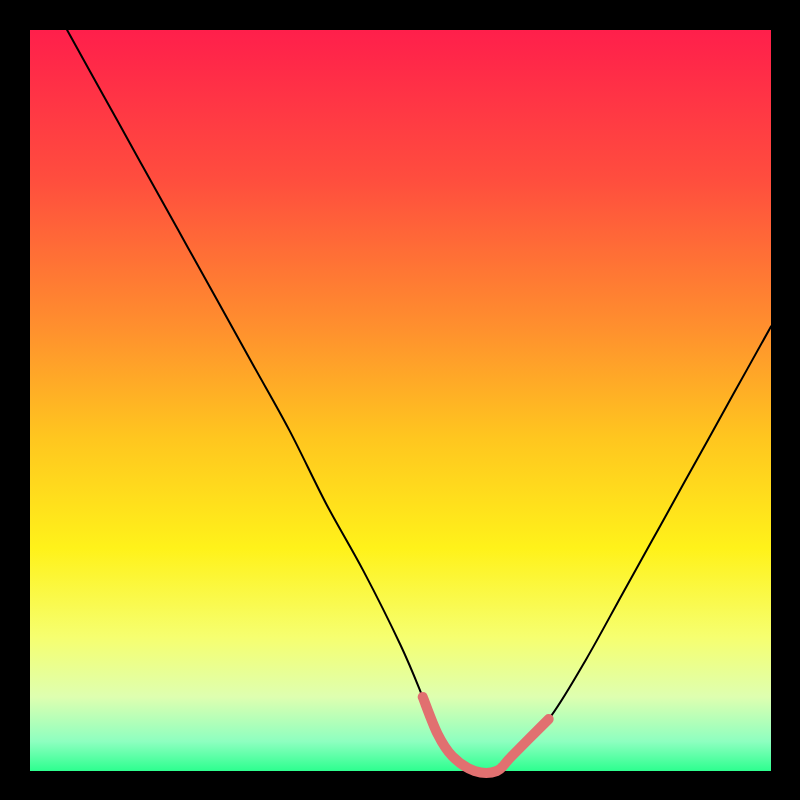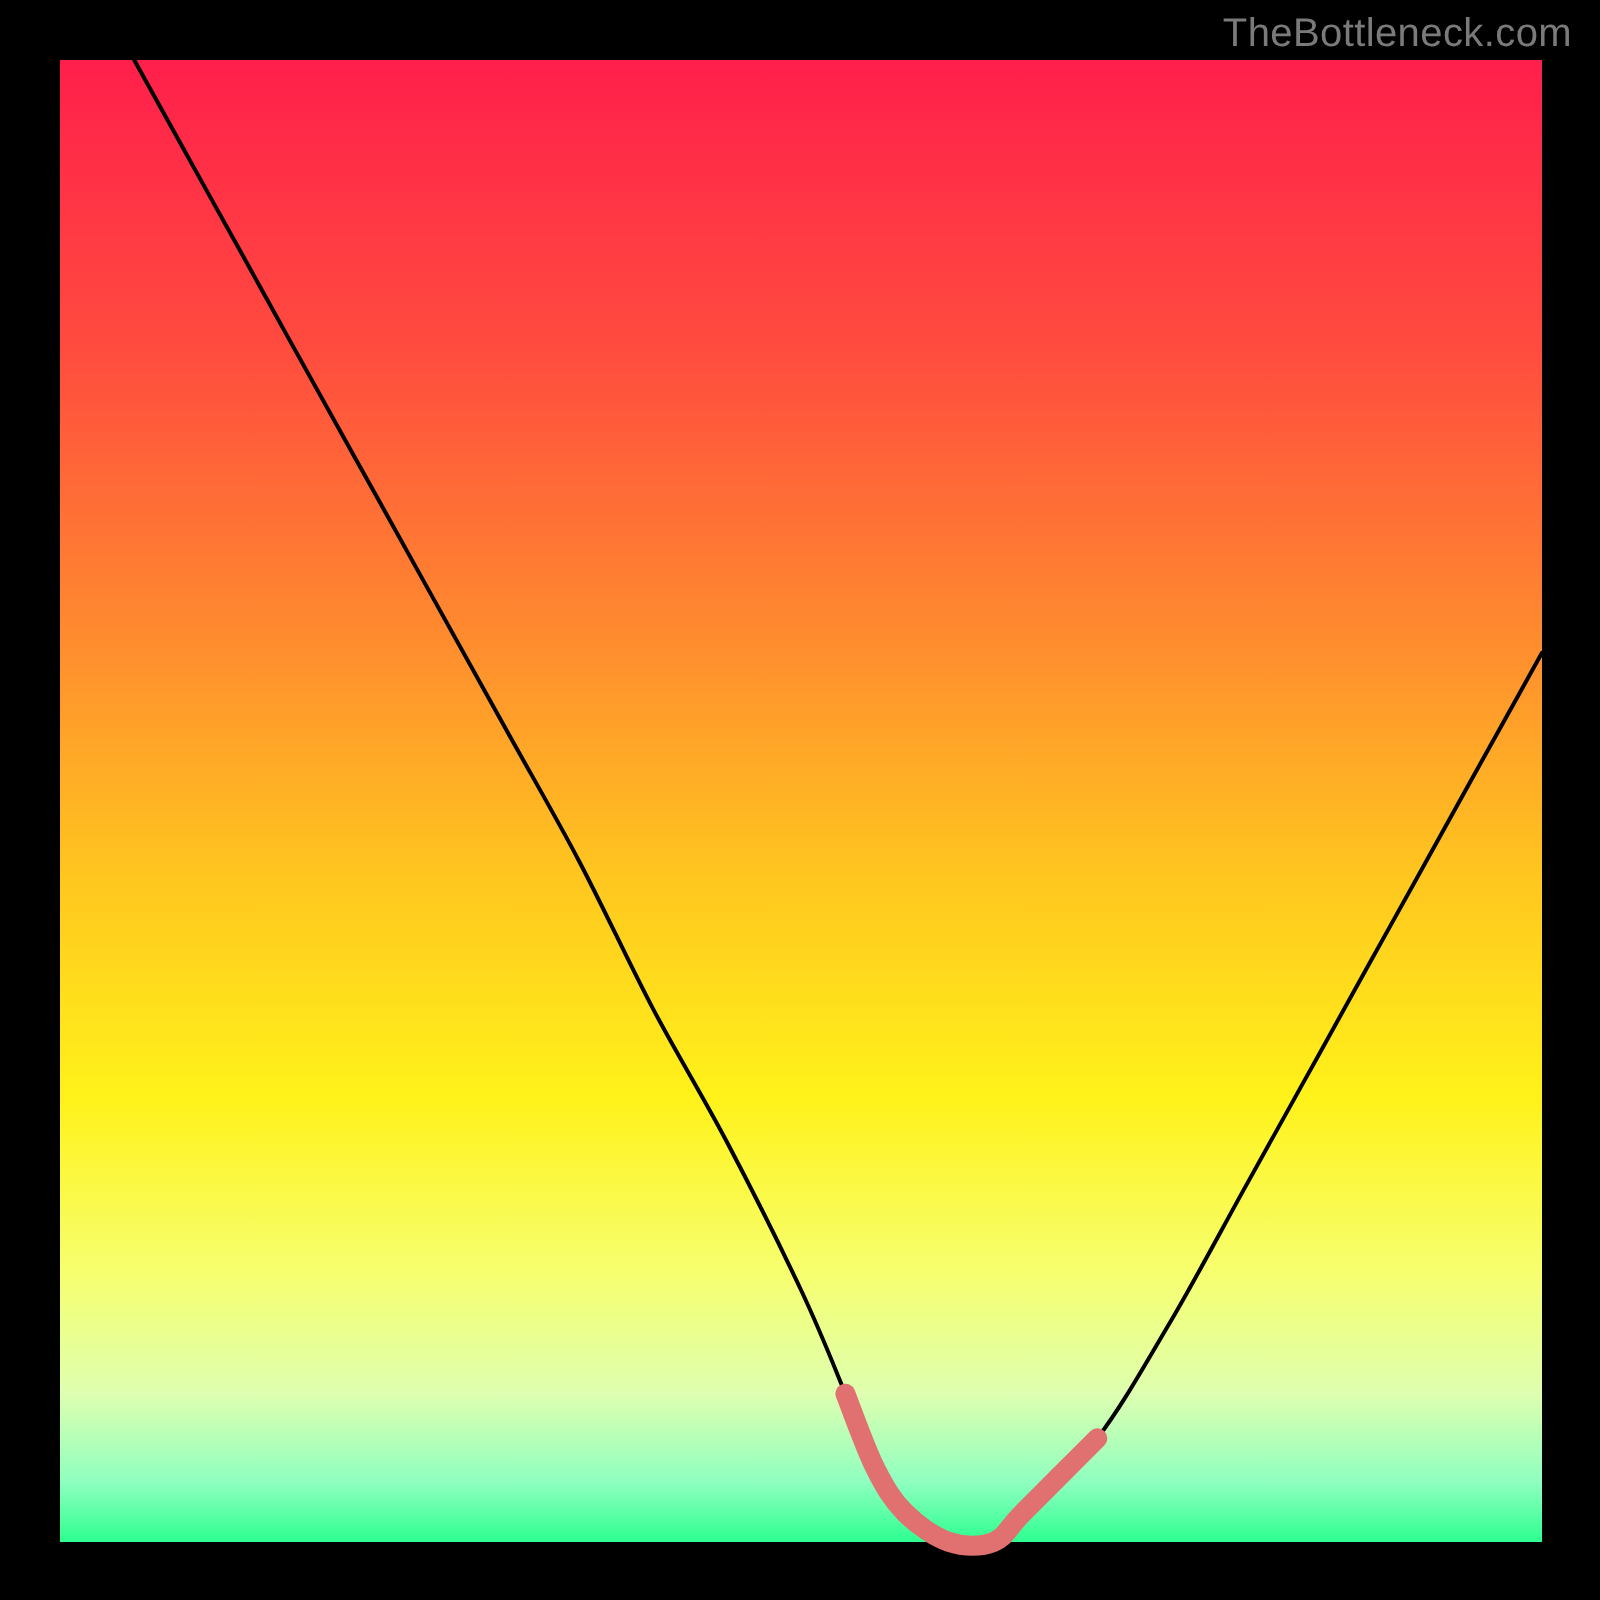--- a/index.html
+++ b/index.html
@@ -41,21 +41,20 @@
     width: 741px;
     height: 741px;
     overflow: visible;
   }
 </style>
 </head>
 <body>
 
 <div class="chart-wrap">
 
-  <div class="watermark">TheBottleneck.com</div>
 
   <div class="plot-area" style="background: linear-gradient(rgb(255, 31, 75) 0%, rgb(255, 77, 62) 20%, rgb(255, 143, 46) 40%, rgb(255, 198, 31) 55%, rgb(255, 242, 26) 70%, rgb(246, 255, 112) 82%, rgb(222, 255, 176) 90%, rgb(142, 255, 192) 96%, rgb(45, 255, 143) 100%);">
 
     <svg class="curve-layer" viewBox="0 0 741 741" preserveAspectRatio="none">
       <path fill="none" stroke="#000000" stroke-width="2" stroke-linecap="round" stroke-linejoin="round" d="M 37.1 0.0 C 43.2 11.1, 61.8 44.5, 74.1 66.7 C 86.5 88.9, 98.8 111.1, 111.1 133.4 C 123.5 155.6, 135.9 177.8, 148.2 200.1 C 160.6 222.3, 172.9 244.5, 185.3 266.8 C 197.6 289.0, 209.9 311.2, 222.3 333.4 C 234.6 355.7, 247.0 376.7, 259.3 400.1 C 271.7 423.6, 284.1 450.8, 296.4 474.2 C 308.8 497.7, 321.1 517.5, 333.4 540.9 C 345.8 564.4, 360.6 594.0, 370.5 615.0 C 380.4 636.0, 386.6 652.1, 392.7 666.9 C 398.9 681.7, 402.6 694.1, 407.6 704.0 C 412.5 713.8, 416.2 720.0, 422.4 726.2 C 428.5 732.4, 437.2 738.5, 444.6 741.0 C 452.0 743.5, 460.7 743.5, 466.8 741.0 C 473.0 738.5, 473.0 734.8, 481.7 726.2 C 490.3 717.5, 506.3 705.2, 518.7 689.1 C 531.0 673.1, 543.4 650.8, 555.8 629.9 C 568.1 608.9, 580.5 585.4, 592.8 563.2 C 605.2 540.9, 617.5 518.7, 629.9 496.5 C 642.2 474.2, 654.5 452.0, 666.9 429.8 C 679.3 407.6, 691.6 385.3, 703.9 363.1 C 716.3 340.9, 734.8 307.5, 741.0 296.4"></path>
       <path fill="none" stroke="#e17070" stroke-width="10" stroke-linecap="round" stroke-linejoin="round" d="M 392.7 666.9 C 395.2 673.1, 402.6 694.1, 407.6 704.0 C 412.5 713.8, 416.2 720.0, 422.4 726.2 C 428.5 732.4, 437.2 738.5, 444.6 741.0 C 452.0 743.5, 460.7 743.5, 466.8 741.0 C 473.0 738.5, 473.0 734.8, 481.7 726.2 C 490.3 717.5, 512.5 695.3, 518.7 689.1"></path>
     </svg>
 
   </div>
 </div>

